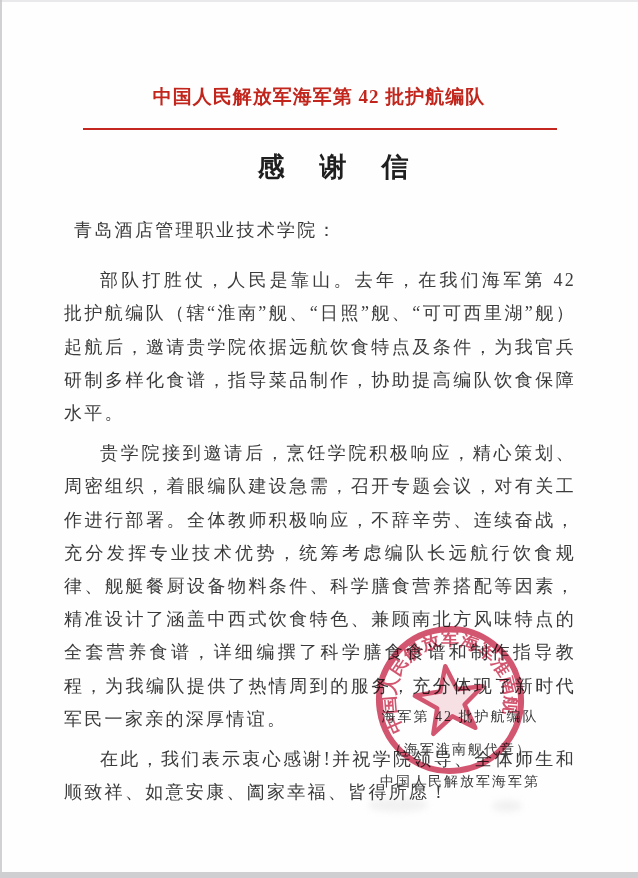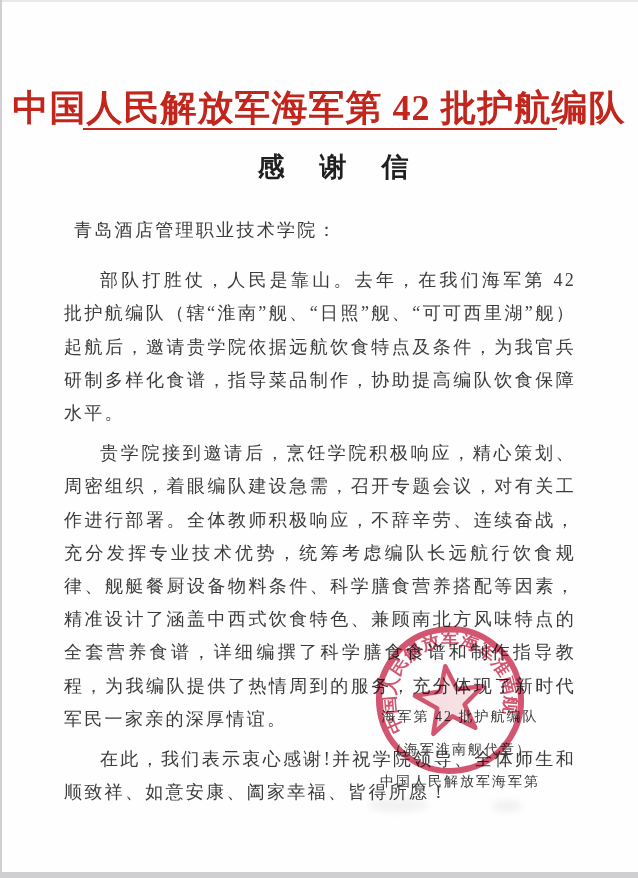--- a/index.html
+++ b/index.html
@@ -16,21 +16,21 @@
   .edge-left{position:absolute;left:0;top:0;width:2px;height:878px;background:#c6c6c8;opacity:.8;}
   .edge-top{position:absolute;left:0;top:0;width:638px;height:2px;background:#e9e9eb;}
   .edge-bottom{position:absolute;left:0;bottom:0;width:638px;height:6px;background:#cfcfd1;}
   .smudge{position:absolute;background:#e7e7e9;border-radius:50%;filter:blur(3px);opacity:.55;}
   .smudge.s1{left:368px;top:798px;width:60px;height:14px;}
   .smudge.s2{left:492px;top:800px;width:30px;height:12px;}
 
   .org-title{
     position:absolute;top:84px;left:0;width:638px;
     text-align:center;
-    font-size:36px;font-weight:bold;
+    font-size:19px;font-weight:bold;
     color:#c1251c;letter-spacing:1px;
     white-space:nowrap;
   }
   .title-rule{
     position:absolute;top:128px;left:83px;width:474px;height:2px;
     background:#c3271f;
   }
   .doc-title{
     position:absolute;top:149px;left:16px;width:638px;
     text-align:center;

